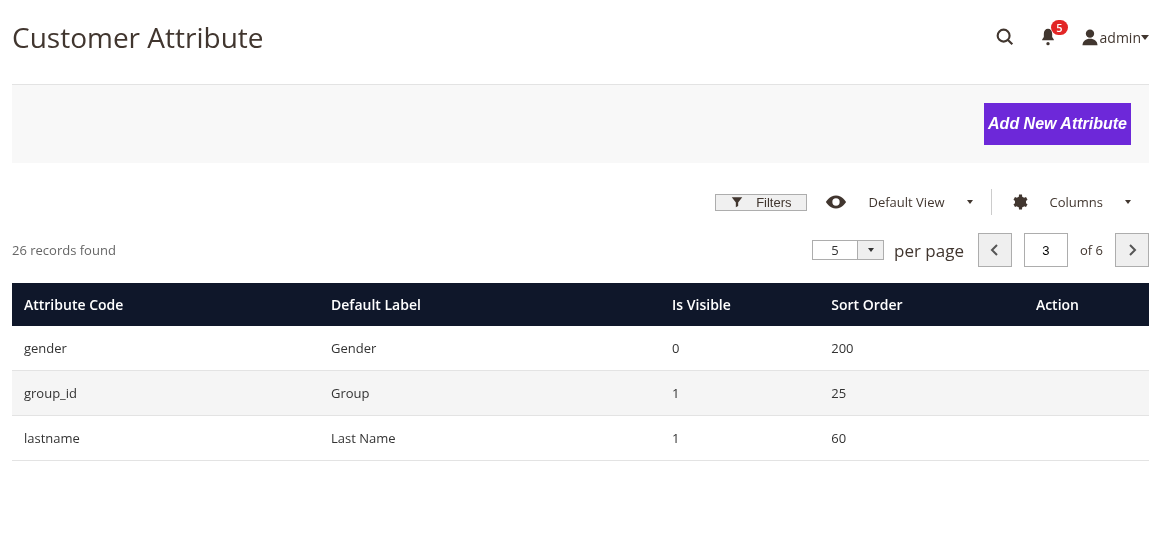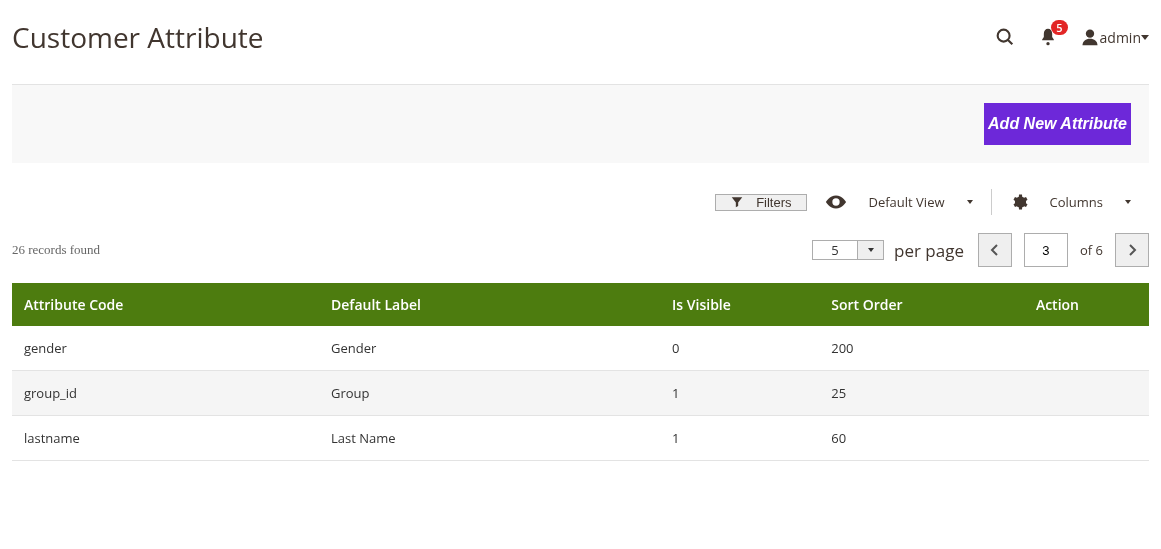--- a/index.html
+++ b/index.html
@@ -20,34 +20,34 @@
 
     
     .toolbar { display: flex; justify-content: flex-end; align-items: center; gap: 0; margin-bottom: 18px; }
     .toolbar-btn { display: inline-flex; align-items: center; gap: 12px; padding: 0 14px; border: 1px solid #adadad; background: #fff; cursor: pointer; font-size: 13px; color: #41362f; }
     .toolbar-btn.filters { background: #f0f0f0; }
     .view-control { display: inline-flex; align-items: center; gap: 22px; padding: 0 18px; cursor: pointer; color: #41362f; font-size: 13px; }
     .divider { width: 1px; height: 26px; background: #ccc; }
 
     
     .pager-row { display: flex; justify-content: space-between; align-items: center; margin-bottom: 16px; }
-    .records-found { color: #666; font-size: 13px; font-family: Liberation Serif, serif; }
+    .records-found { color: #666; font-size: 13px; }
     .pager-right { display: flex; align-items: center; gap: 14px; }
     .perpage-wrap { display: flex; align-items: center; gap: 10px; }
     .perpage-select { display: flex; align-items: stretch; border: 1px solid #adadad; }
     .perpage-val { width: 44px; display: flex; align-items: center; justify-content: center; font-size: 13px; }
     .perpage-arrow { width: 26px; background: #efefef; border-left: 1px solid #adadad; display: flex; align-items: center; justify-content: center; cursor: pointer; }
     .perpage-label { font-size: 17px; color: #41362f; }
     .nav-btn { width: 34px; height: 34px; background: #efefef; border: 1px solid #adadad; display: flex; align-items: center; justify-content: center; cursor: pointer; }
     .page-input { width: 44px; height: 34px; border: 1px solid #adadad; text-align: center; font-size: 13px; }
     .of-pages { font-size: 13px; color: #41362f; }
 
     
     table.grid { width: 100%; border-collapse: collapse; }
-    table.grid th { background: #4d7c0f; color: #fff; text-align: left; font-weight: 600; font-size: 14px; padding: 12px 12px; margin-left: 17px; }
+    table.grid th { background: #0f172a; color: #fff; text-align: left; font-weight: 600; font-size: 14px; padding: 12px 12px; margin-left: 17px; }
     table.grid td { padding: 13px 12px; font-size: 13px; color: #333; border-bottom: 1px solid #e3e3e3; }
     table.grid tbody tr:nth-child(even) td { background: #f5f5f5; }
     .action-link { color: #007bdb; cursor: pointer; display: inline-flex; align-items: center; gap: 4px; }
     .col-code { width: 27%; }
     .col-label { width: 30%; }
     .col-visible { width: 14%; }
     .col-sort { width: 18%; }
     .col-action { width: 11%; text-align: left; }
 
     .caret-down { width: 0; height: 0; border-left: 4px solid transparent; border-right: 4px solid transparent; border-top: 5px solid currentColor; display: inline-block; }

